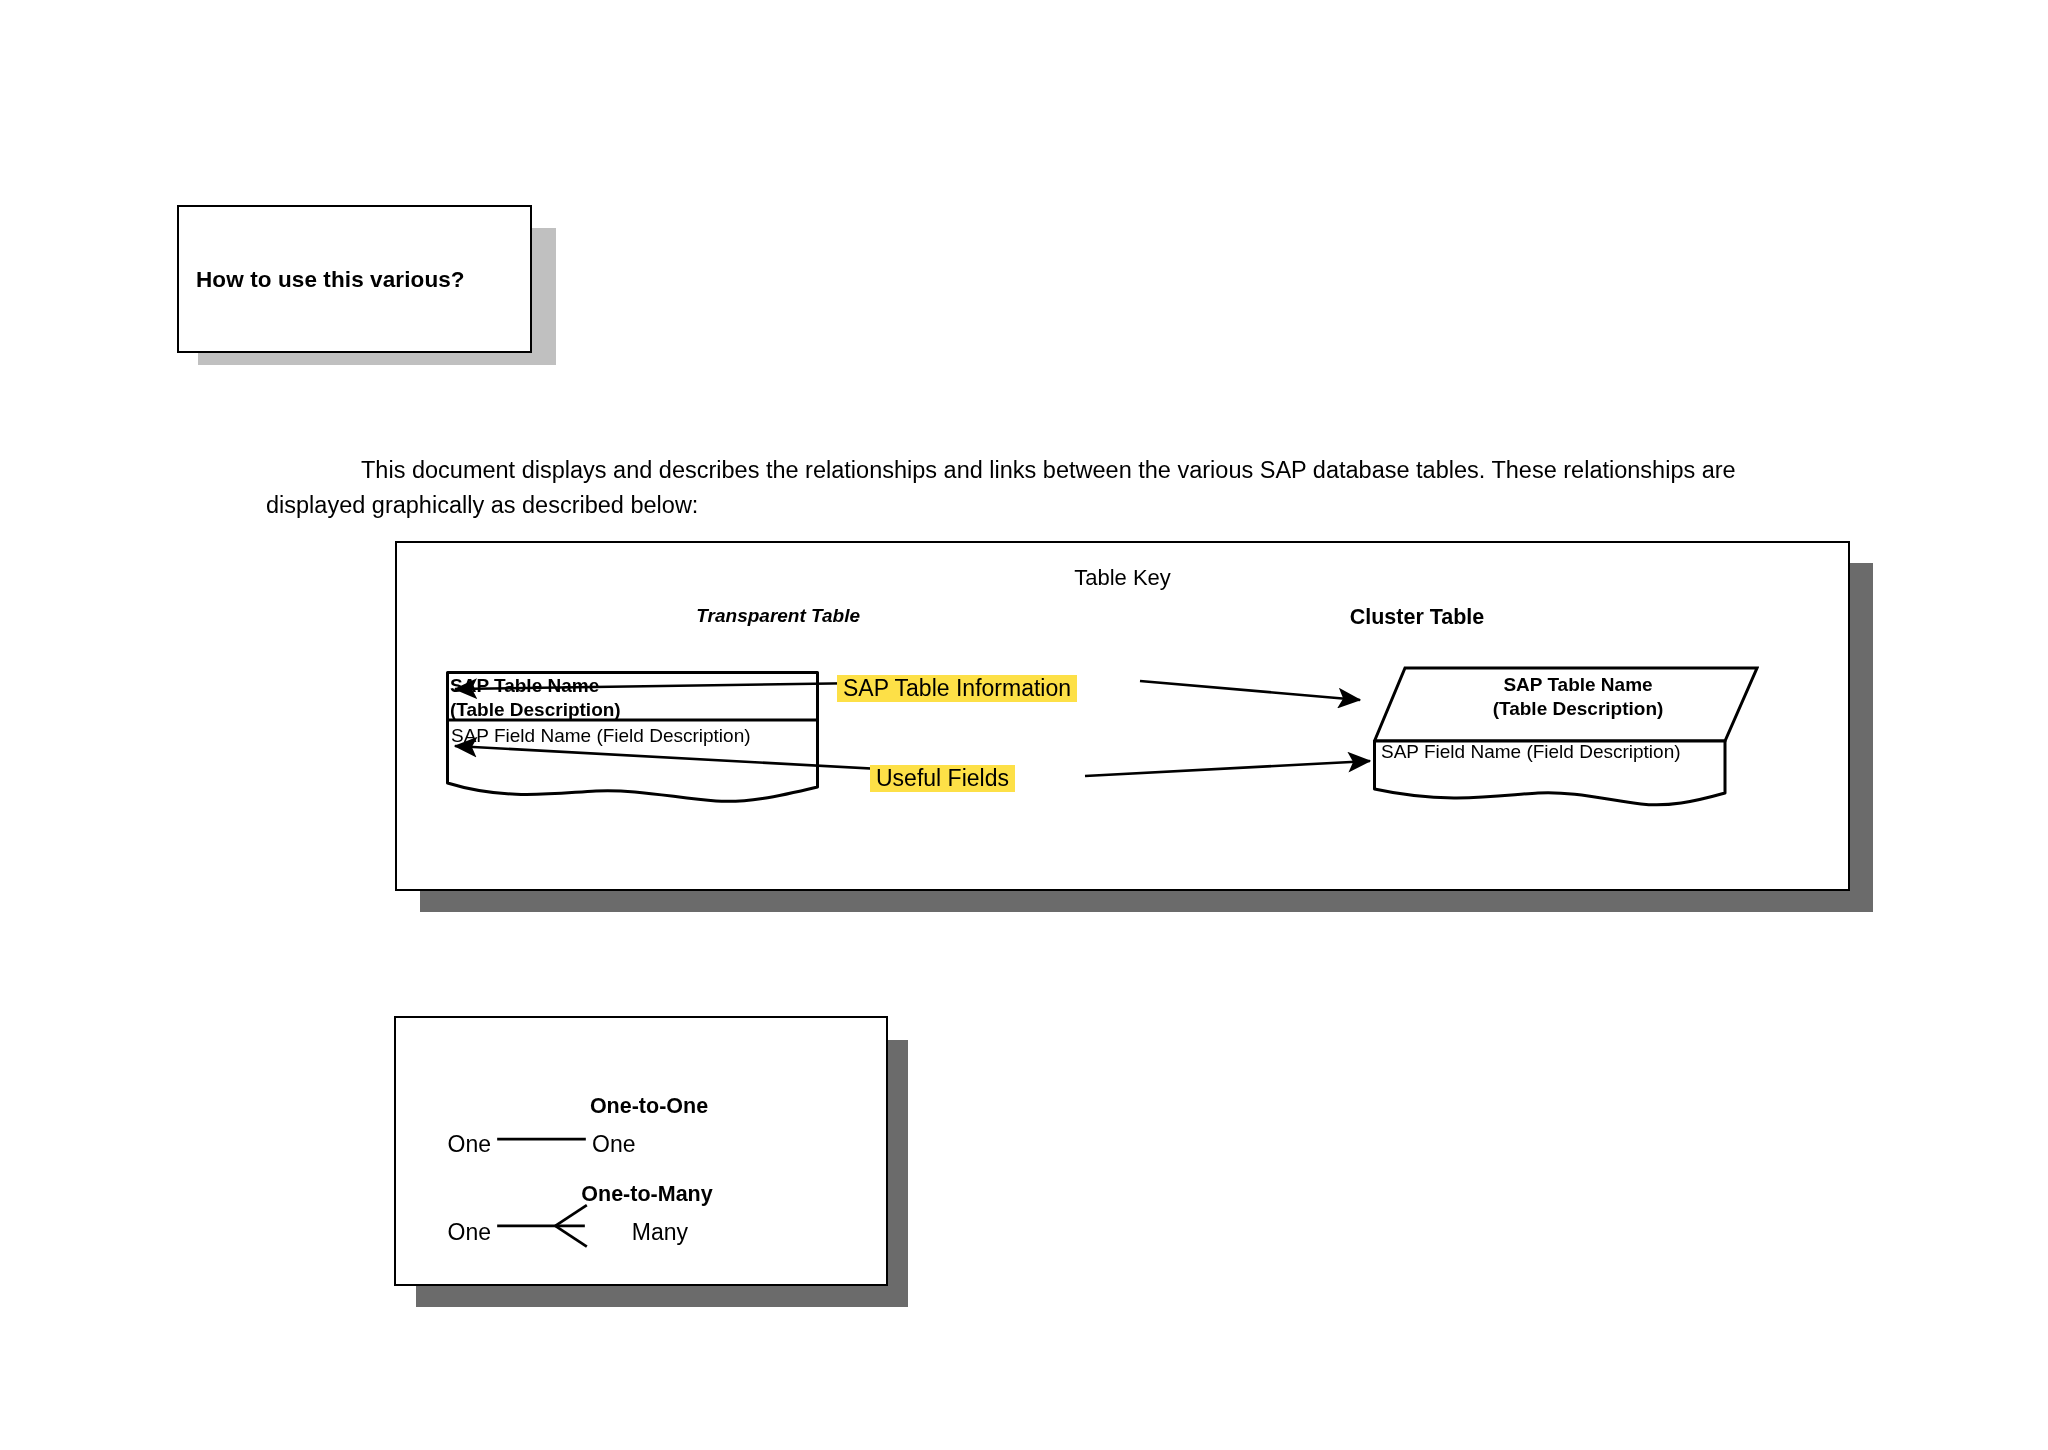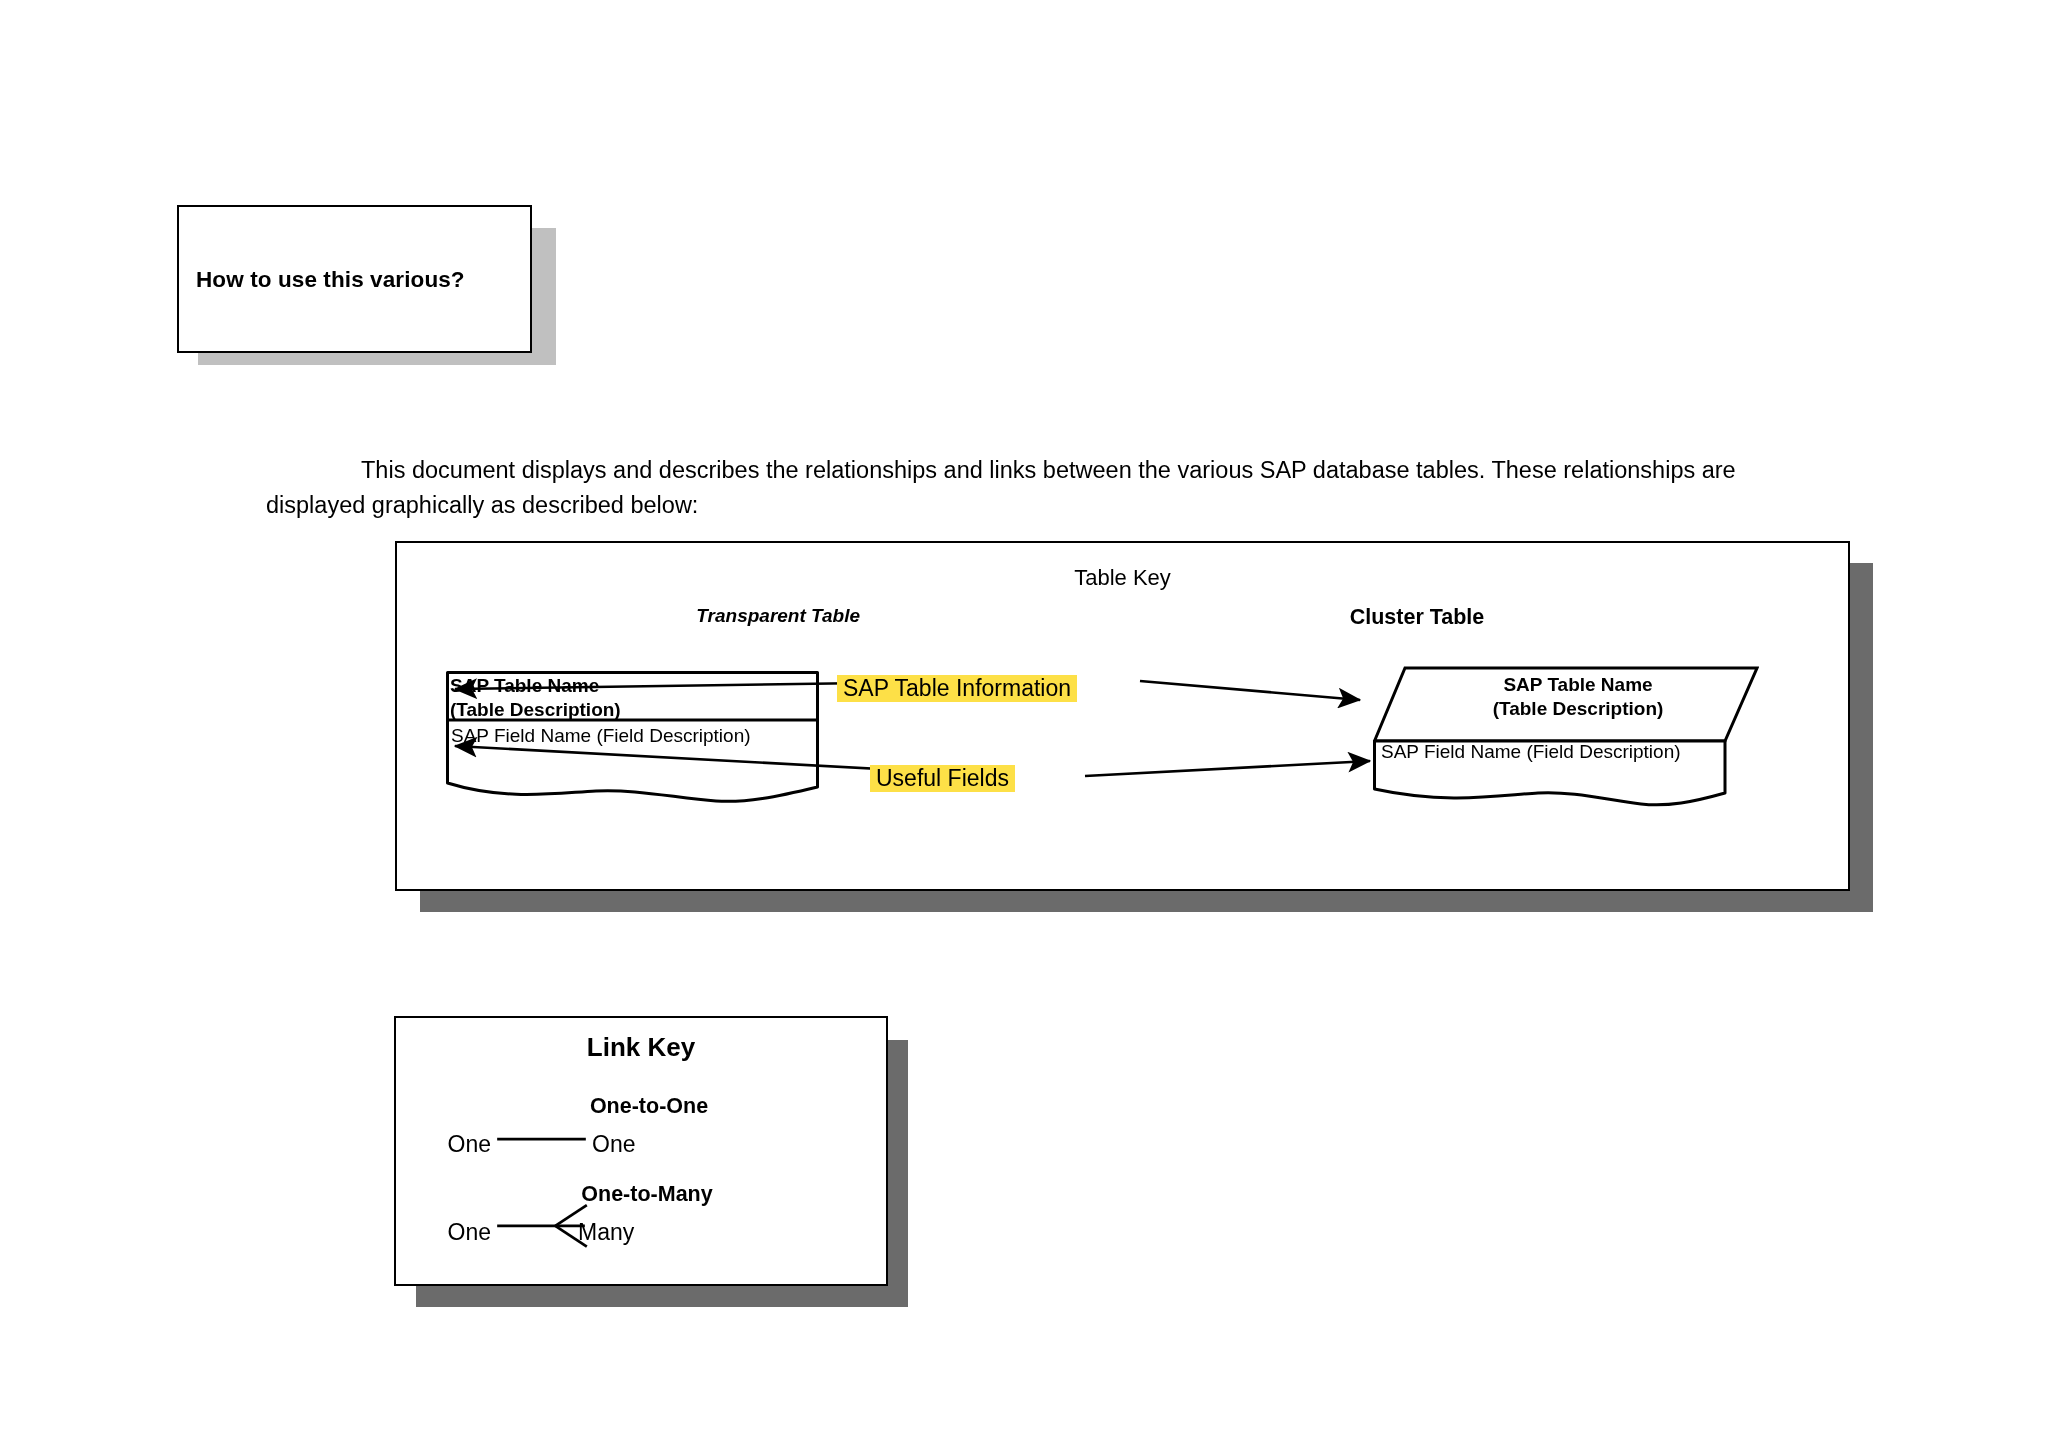--- a/index.html
+++ b/index.html
@@ -241,21 +241,21 @@
     margin-left: 6px;
   }
   .link-end-label {
     position: absolute;
     font-size: 23px;
     white-space: nowrap;
   }
   #one-to-one-left-label  { left: -15px; top: 113px; width: 110px; text-align: right; }
   #one-to-one-right-label { left: 196px; top: 113px; width: 110px; text-align: left; }
   #one-to-many-left-label { left: -15px; top: 201px; width: 110px; text-align: right; }
-  #one-to-many-right-label{ left: 182px; top: 201px; width: 110px; text-align: left; }
+  #one-to-many-right-label{ left: 182px; top: 201px; width: 110px; text-align: right; }
 
   #link-key-lines {
     position: absolute;
     left: 0;
     top: 0;
     width: 100%;
     height: 100%;
     pointer-events: none;
   }
 </style>
@@ -317,21 +317,20 @@
     <path d="M615 235 L60 205" fill="none" stroke="#000000" stroke-width="2.6" marker-end="url(#arrowhead)"></path>
 
     <path d="M690 235 L975 220" fill="none" stroke="#000000" stroke-width="2.6" marker-end="url(#arrowhead)"></path>
   </svg>
   <div class="arrow-label" id="label-sap-table-information">SAP Table Information</div>
   <div class="arrow-label" id="label-useful-fields">Useful Fields</div>
 </div>
 
 <div id="link-key-shadow"></div>
 <div id="link-key-panel">
-  <div id="link-key-title">Link Key</div>
 
   <div id="one-to-one-heading">One-to-One</div>
   <div class="link-end-label" id="one-to-one-left-label">One</div>
   <div class="link-end-label" id="one-to-one-right-label">One</div>
 
   <div id="one-to-many-heading">One-to-Many</div>
   <div class="link-end-label" id="one-to-many-left-label">One</div>
   <div class="link-end-label" id="one-to-many-right-label">Many</div>
 
   <svg id="link-key-lines" viewBox="0 0 494 270">

